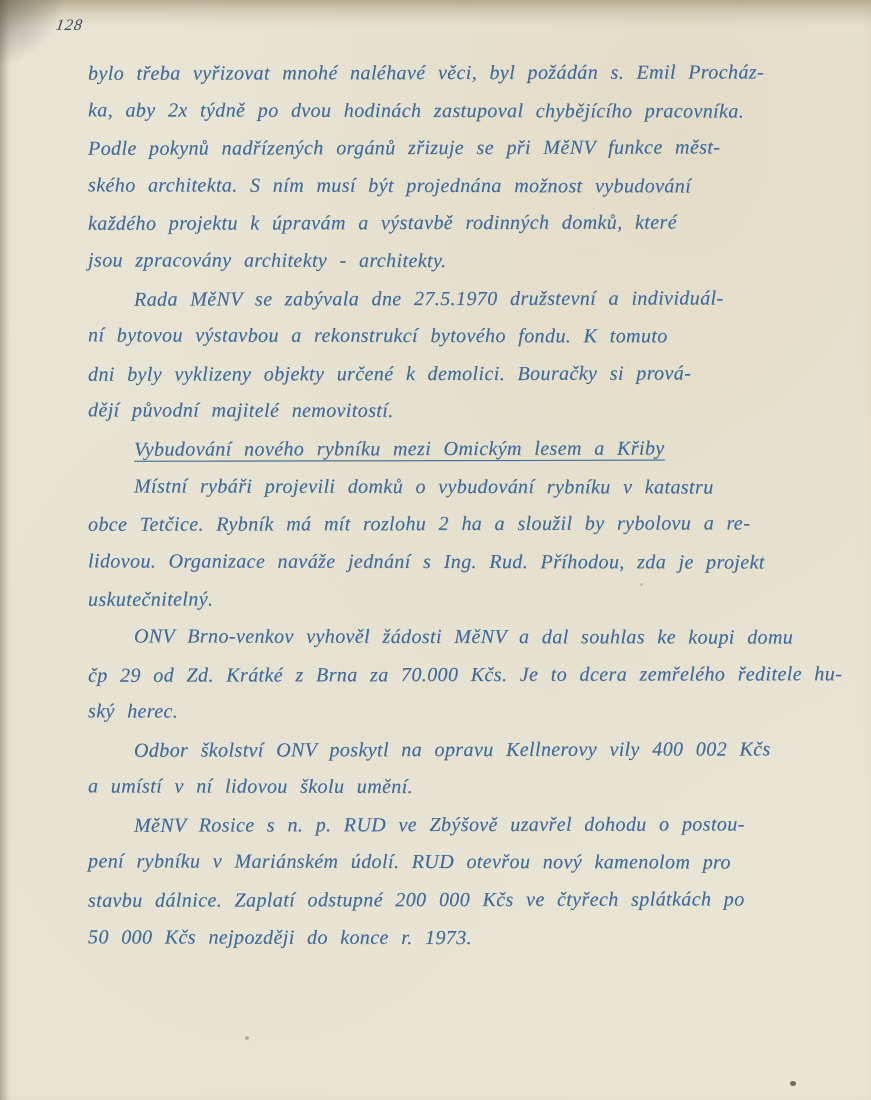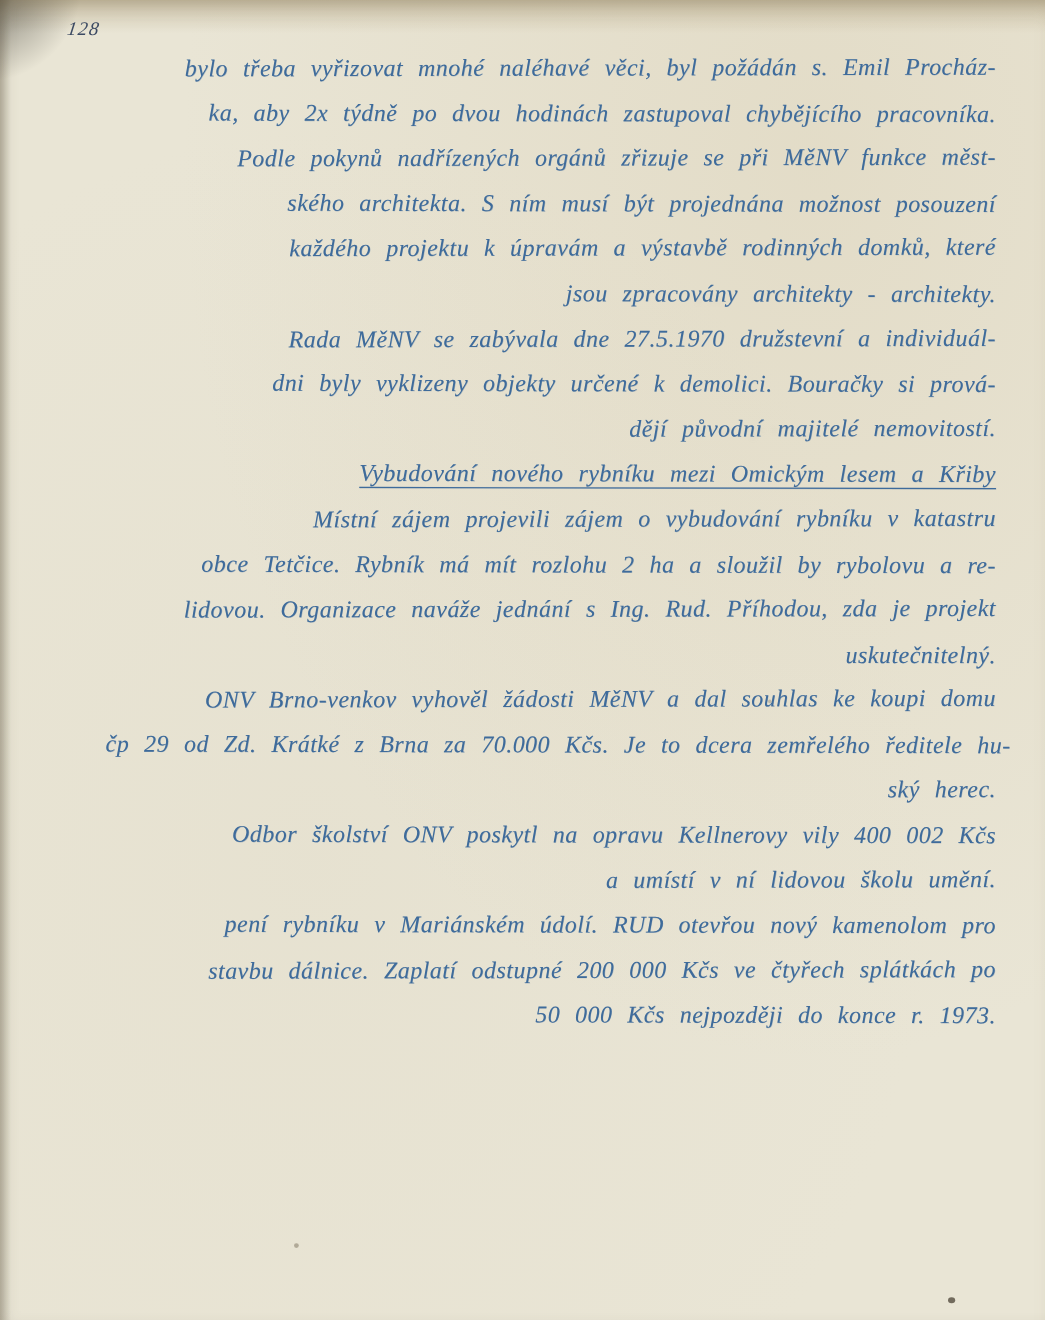--- a/index.html
+++ b/index.html
@@ -36,23 +36,22 @@
     top: 16px;
     font-style: italic;
     font-size: 16px;
     letter-spacing: 1px;
     color: var(--ink-dark);
     transform: skewX(-8deg);
   }
   .text-block {
     position: absolute;
     left: 88px;
-    top: 39px;
+    top: 54px;
     width: 742px;
-    text-align: right;
   }
   .line {
     height: 37.6px;
     line-height: 37.6px;
     white-space: nowrap;
     font-style: italic;
     font-size: 20px;
     letter-spacing: 0.4px;
     word-spacing: 7px;
     color: var(--ink);
@@ -92,36 +91,38 @@
 <body>
 
 <div class="page">
 
   <div class="page-number">128</div>
 
   <div class="text-block">
     <div class="line">bylo třeba vyřizovat mnohé naléhavé věci, byl požádán s. Emil Procház-</div>
     <div class="line">ka, aby 2x týdně po dvou hodinách zastupoval chybějícího pracovníka.</div>
     <div class="line">Podle pokynů nadřízených orgánů zřizuje se při MěNV funkce měst-</div>
-    <div class="line">ského architekta. S ním musí být projednána možnost posouzení</div>
+    <div class="line">ského architekta. S ním musí být projednána možnost vybudování</div>
     <div class="line">každého projektu k úpravám a výstavbě rodinných domků, které</div>
     <div class="line">jsou zpracovány architekty - architekty.</div>
     <div class="line indent">Rada MěNV se zabývala dne 27.5.1970 družstevní a individuál-</div>
+    <div class="line">ní bytovou výstavbou a rekonstrukcí bytového fondu. K tomuto</div>
     <div class="line">dni byly vyklizeny objekty určené k demolici. Bouračky si prová-</div>
     <div class="line">dějí původní majitelé nemovitostí.</div>
     <div class="line indent heading">Vybudování nového rybníku mezi Omickým lesem a Křiby</div>
-    <div class="line indent">Místní zájem projevili zájem o vybudování rybníku v katastru</div>
+    <div class="line indent">Místní rybáři projevili domků o vybudování rybníku v katastru</div>
     <div class="line">obce Tetčice. Rybník má mít rozlohu 2 ha a sloužil by rybolovu a re-</div>
     <div class="line">lidovou. Organizace naváže jednání s Ing. Rud. Příhodou, zda je projekt</div>
     <div class="line">uskutečnitelný.</div>
     <div class="line indent">ONV Brno-venkov vyhověl žádosti MěNV a dal souhlas ke koupi domu</div>
     <div class="line">čp 29 od Zd. Krátké z Brna za 70.000 Kčs. Je to dcera zemřelého ředitele hu-</div>
     <div class="line">ský herec.</div>
     <div class="line indent">Odbor školství ONV poskytl na opravu Kellnerovy vily 400 002 Kčs</div>
     <div class="line">a umístí v ní lidovou školu umění.</div>
+    <div class="line indent">MěNV Rosice s n. p. RUD ve Zbýšově uzavřel dohodu o postou-</div>
     <div class="line">pení rybníku v Mariánském údolí. RUD otevřou nový kamenolom pro</div>
     <div class="line">stavbu dálnice. Zaplatí odstupné 200 000 Kčs ve čtyřech splátkách po</div>
     <div class="line">50 000 Kčs nejpozději do konce r. 1973.</div>
   </div>
 
   <div class="speck speck-1"></div>
   <div class="speck speck-2"></div>
   <div class="speck speck-3"></div>
   <div class="smudge smudge-1">·‚· ·</div>
   <div class="smudge smudge-2">· ··</div>

